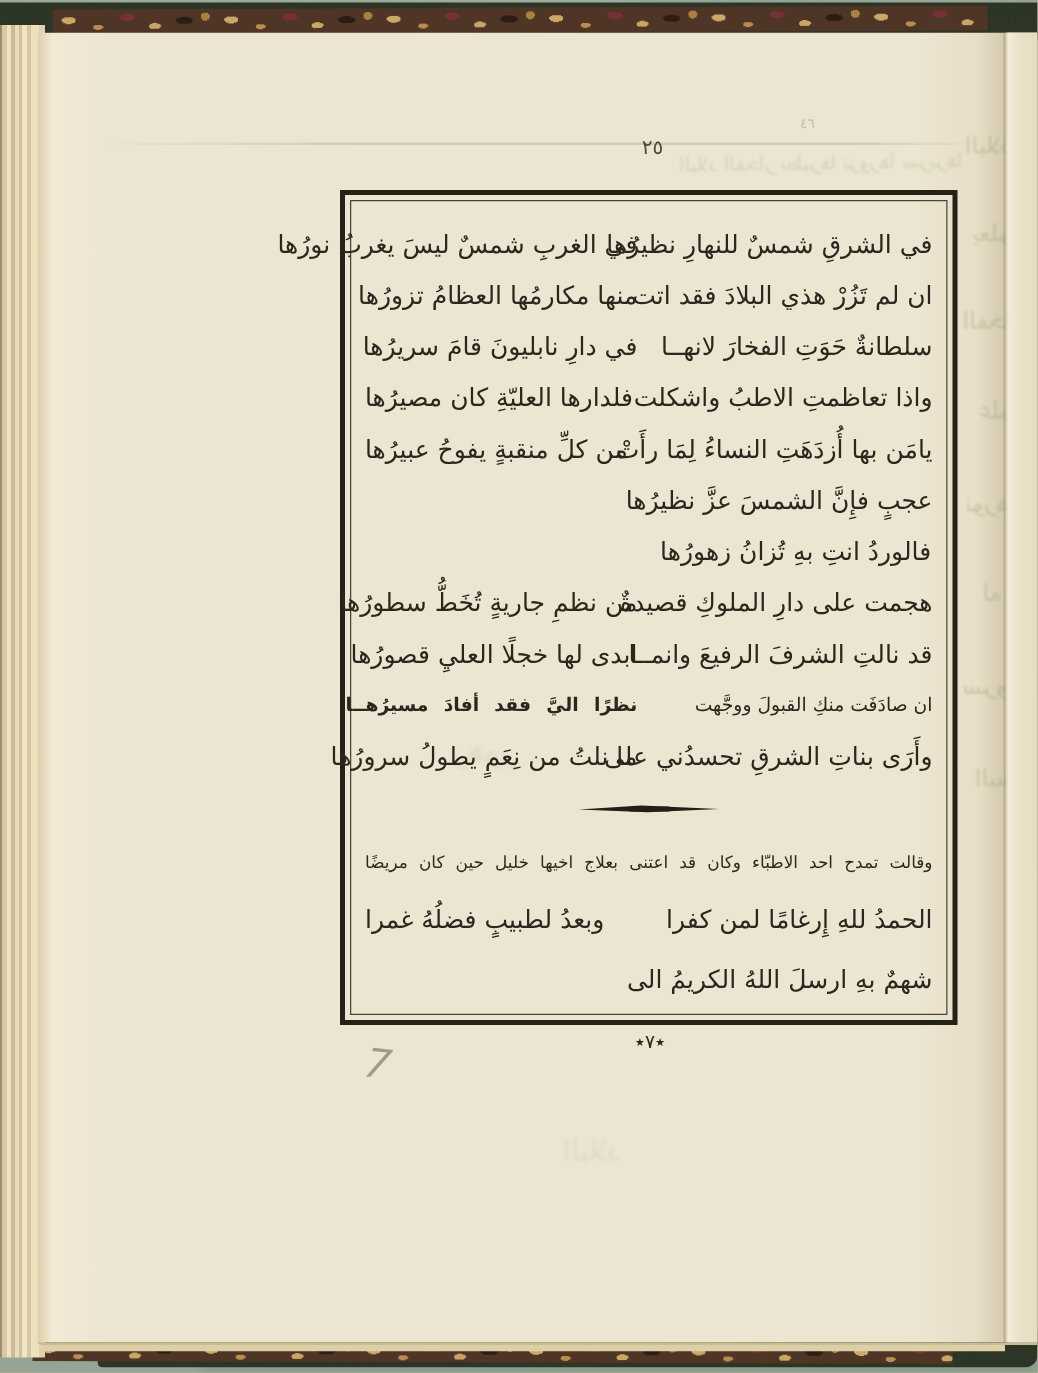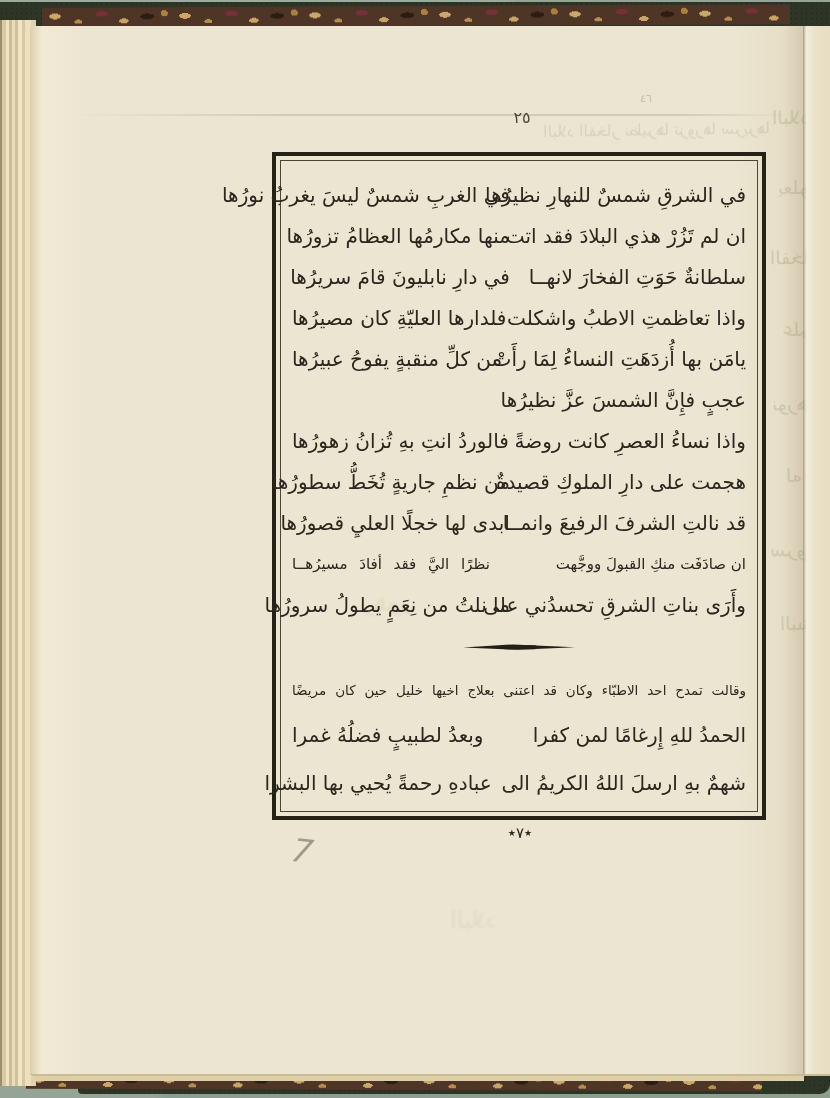--- a/index.html
+++ b/index.html
@@ -78,21 +78,21 @@
     border:4.5px solid #24211668; border-color:#242116; }
   .frame-inner { position:absolute; inset:4px; border:1.3px solid #4a4634; padding:13px 11px 0 11px; }
 
   
   .poem { direction:rtl; color:#2b261e; }
   .vrow { display:flex; justify-content:space-between; align-items:center; height:41px; }
   .hemi { white-space:nowrap; font-size:20px; letter-spacing:0; }
   .hemi-r { width:48%; text-align:right; }
   .hemi-l { width:48%; text-align:left; }
   .vrow.small .hemi { font-size:15px; }
-  .vrow.small .hemi-l { word-spacing:7px; }
+  .vrow.small .hemi-l { word-spacing:7px;font-weight:bold; }
 
   .divider-wrap { height:44px; display:flex; align-items:center; justify-content:center; }
 
   .prose { direction:rtl; height:42px; display:flex; align-items:center;
     font-size:13.5px; color:#2e2920; }
   .prose span { width:100%; text-align:justify; text-align-last:justify; white-space:nowrap; }
 
   .closing { direction:rtl; color:#2b261e; }
   .crow { display:flex; justify-content:space-between; align-items:center; height:48px; }
   .crow .hemi-r { width:47%; }
@@ -161,21 +161,20 @@
             <span class="hemi hemi-l">فلدارها العليّةِ كان مصيرُها</span>
           </div>
           <div class="vrow">
             <span class="hemi hemi-r">يامَن بها أُزدَهَتِ النساءُ لِمَا رأَتْ</span>
             <span class="hemi hemi-l">من كلِّ منقبةٍ يفوحُ عبيرُها</span>
           </div>
           <div class="vrow">
             <span class="hemi hemi-l">عجبٍ فإِنَّ الشمسَ عزَّ نظيرُها</span>
           </div>
           <div class="vrow">
-            <span class="hemi hemi-r">واذا نساءُ العصرِ كانت روضةً</span>
             <span class="hemi hemi-l">فالوردُ انتِ بهِ تُزانُ زهورُها</span>
           </div>
           <div class="vrow">
             <span class="hemi hemi-r">هجمت على دارِ الملوكِ قصيدةٌ</span>
             <span class="hemi hemi-l">من نظمِ جاريةٍ تُخَطُّ سطورُها</span>
           </div>
           <div class="vrow">
             <span class="hemi hemi-r">قد نالتِ الشرفَ الرفيعَ وانمــا</span>
             <span class="hemi hemi-l">ابدى لها خجلًا العليِ قصورُها</span>
           </div>
@@ -200,21 +199,20 @@
           <span>وقالت تمدح احد الاطبّاء وكان قد اعتنى بعلاج اخيها خليل حين كان مريضًا</span>
         </div>
 
         <div class="closing">
           <div class="crow">
             <span class="hemi hemi-r">الحمدُ للهِ إِرغامًا لمن كفرا</span>
             <span class="hemi hemi-l">وبعدُ لطبيبٍ فضلُهُ غمرا</span>
           </div>
           <div class="crow">
             <span class="hemi hemi-r">شهمٌ بهِ ارسلَ اللهُ الكريمُ الى</span>
-            <span class="hemi hemi-l">عبادهِ رحمةً يُحيي بها البشرا</span>
           </div>
         </div>
 
       </div>
     </div>
 
     <div class="sig-mark">٭٧٭</div>
     <div class="pencil">7</div>
 
     <div class="gutter-shadow"></div>

